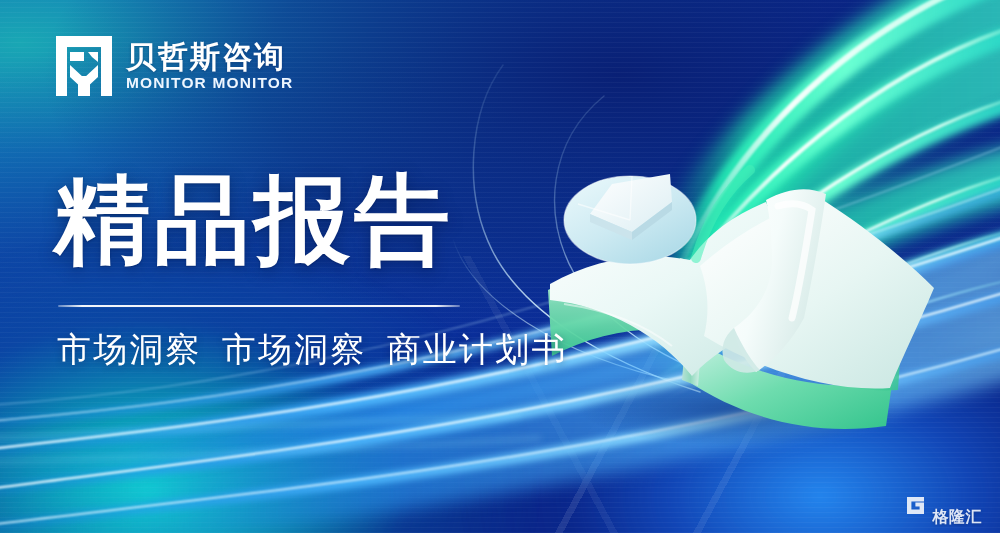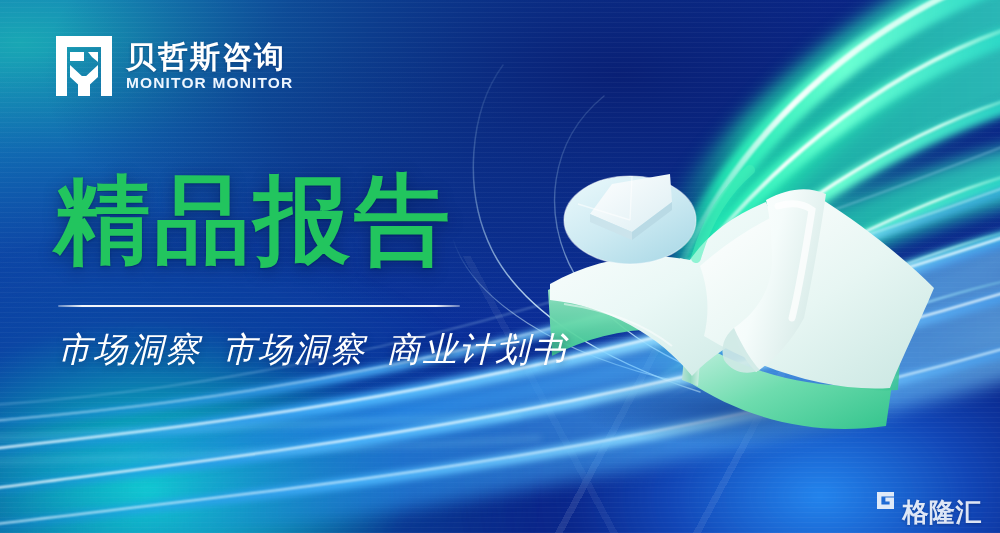--- a/index.html
+++ b/index.html
@@ -70,53 +70,53 @@
     color:#ffffff;font-size:30px;font-weight:bold;letter-spacing:2px;line-height:1.04;
     text-shadow:0 1px 3px rgba(0,30,80,.35);
   }
   .logo-en{
     color:#eef6ff;font-size:15.5px;font-weight:bold;letter-spacing:1.15px;line-height:1.1;
   }
 
   
   .headline{
     position:absolute;left:54px;top:172px;
-    color:#22c55e;
+    color:#ffffff;
     font-size:96px;font-weight:bold;letter-spacing:4px;line-height:1.0;
     text-shadow:0 4px 16px rgba(2,20,70,.45), 0 1px 2px rgba(2,20,70,.4);
     white-space:nowrap;
   }
 
   
   .divider{
     position:absolute;left:58px;top:305px;width:402px;height:2px;
     background:linear-gradient(90deg, rgba(255,255,255,.35) 0%, rgba(255,255,255,.95) 6%, rgba(255,255,255,.95) 94%, rgba(255,255,255,.35) 100%);
     border-radius:2px;
   }
 
   
   .subtitle{
     position:absolute;left:57px;top:328px;
     color:#ffffff;font-size:34px;font-weight:normal;letter-spacing:2.2px;line-height:1.25;
     text-shadow:0 2px 7px rgba(2,20,70,.4);
     white-space:nowrap;
   }
-  .subtitle .seg{margin-right:20px;font-style:italic;}
+  .subtitle .seg{margin-right:20px;}
   .subtitle .seg:last-child{margin-right:16px;}
 
   
   .watermark{
     position:absolute;right:18px;bottom:8px;
     display:flex;align-items:center;gap:7px;
     opacity:.86;
   }
   .wm-mark{width:21px;height:21px;flex:0 0 auto;}
   .wm-mark svg{width:100%;height:100%;display:block;}
   .wm-text{
-    color:#ffffff;font-size:26px;font-weight:bold;letter-spacing:.5px;line-height:1;
+    color:#ffffff;font-size:16px;font-weight:bold;letter-spacing:.5px;line-height:1;
     text-shadow:0 1px 3px rgba(0,30,90,.5);
     margin-top:23px;
   }
 </style>
 </head>
 <body>
 
 <div id="banner">
 
   <div class="bg-base"></div>

